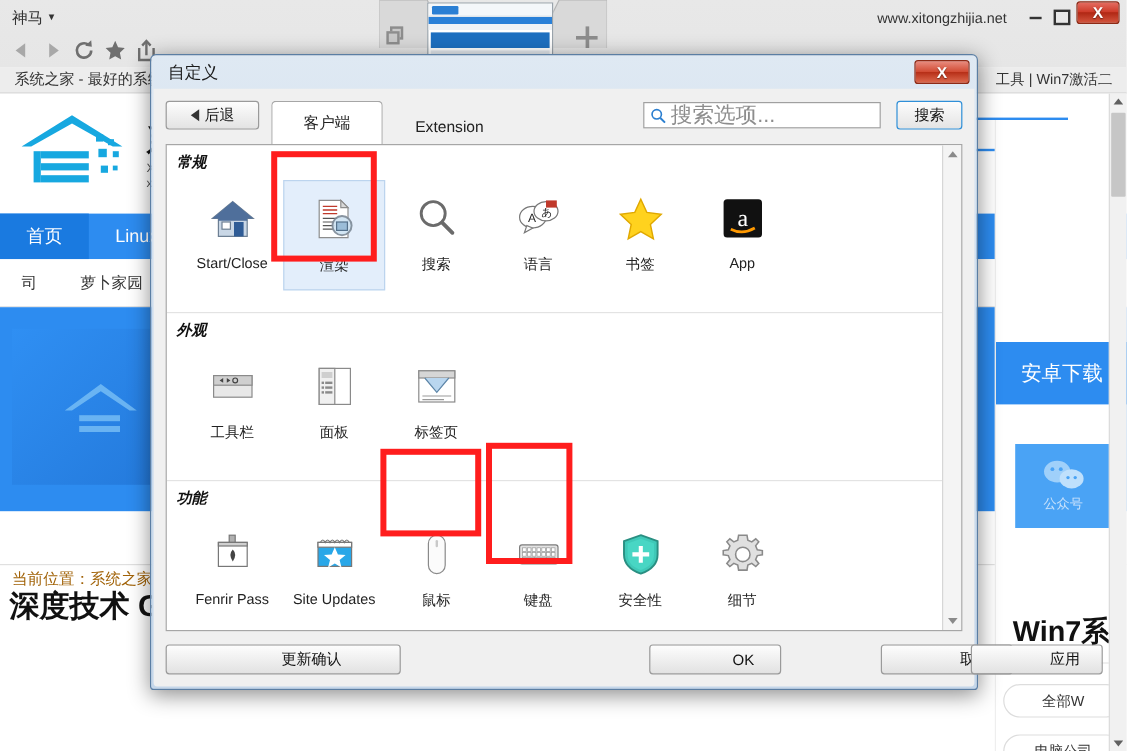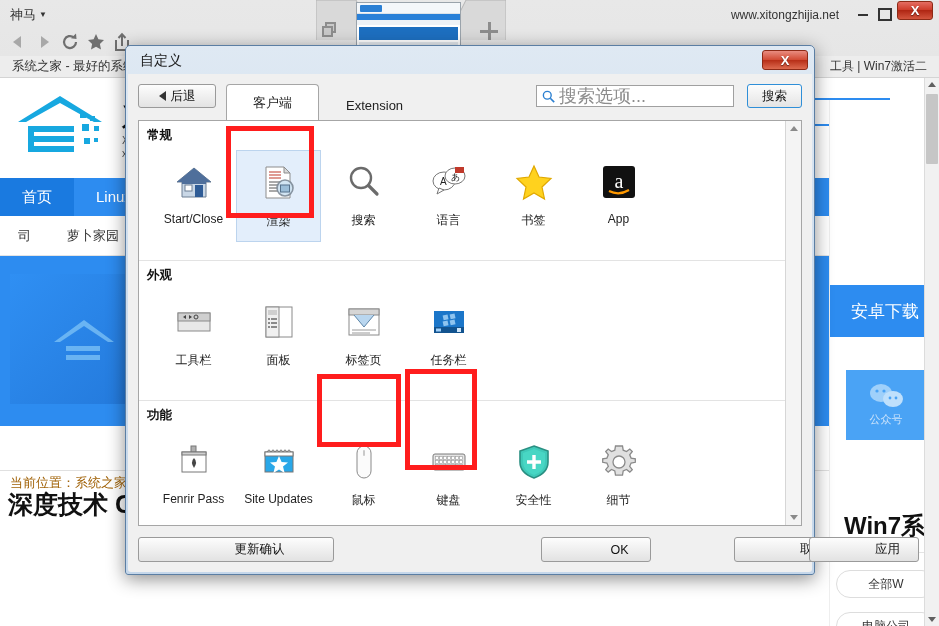--- a/index.html
+++ b/index.html
@@ -188,21 +188,21 @@
   }
   .panel-scroll{
     position:absolute;right:0;top:0;width:16px;height:100%;background:#f4f4f4;border-left:1px solid #d6d6d6;
   }
   .panel-scroll .arr{position:absolute;left:4px;width:0;height:0;border-left:4px solid transparent;border-right:4px solid transparent;}
   .panel-scroll .arr.up{top:5px;border-bottom:5px solid #8a8a8a;}
   .panel-scroll .arr.dn{bottom:5px;border-top:5px solid #8a8a8a;}
   .panel-inner{position:absolute;left:0;top:0;right:16px;bottom:0;overflow:hidden;}
 
   .section{position:relative;}
-  .sec-title{font-size:12.5px;font-weight:bold;color:#111;padding:6px 0 2px 8px;}
+  .sec-title{font-size:12.5px;font-weight:bold;color:#111;padding:6px 0 2px 8px;font-style:italic;}
   .sec-rule{height:1px;background:#e3e3e3;margin:8px 0 0 0;}
   .grid{display:flex;padding:4px 0 10px 12px;}
   .cell{
     width:85px;height:92px;display:flex;flex-direction:column;align-items:center;
     justify-content:flex-start;padding-top:12px;gap:10px;position:relative;
   }
   .cell.selected{background:#e3eefb;border:1px solid #bcd4ee;}
   .cell .lbl{font-size:12px;color:#222;}
   .cell .ico{width:40px;height:40px;display:flex;align-items:center;justify-content:center;}
   .cell .ico svg{display:block;}
@@ -533,37 +533,20 @@
                   <svg width="38" height="38" viewBox="0 0 38 38">
                     <rect x="4" y="6" width="30" height="26" fill="#fff" stroke="#8a8a8a"></rect>
                     <rect x="4" y="6" width="30" height="6" fill="#d6d6d6" stroke="#8a8a8a"></rect>
                     <path d="M9 12 L19 24 L29 12" fill="#b9d6ef" stroke="#5e86a8"></path>
                     <g stroke="#9a9a9a">
                         <path d="M7 27h24M7 30h18"></path>
                       </g>
                   </svg>
                 </span>
                 <span class="lbl">标签页</span>
-              </div>
-              <div class="cell">
-                <span class="ico">
-                  <svg width="38" height="38" viewBox="0 0 38 38">
-                    <rect x="4" y="8" width="30" height="22" fill="#1b76c9"></rect>
-                    <rect x="4" y="24" width="30" height="6" fill="#12538f"></rect>
-                    <g fill="#8fc4ef">
-                        <rect x="13" y="12" width="5" height="5" transform="rotate(-12 15 14)"></rect>
-                        <rect x="20" y="11" width="5" height="5" transform="rotate(-12 22 13)"></rect>
-                        <rect x="13" y="18" width="5" height="5" transform="rotate(-12 15 20)"></rect>
-                        <rect x="20" y="17" width="5" height="5" transform="rotate(-12 22 19)"></rect>
-                      </g>
-                    <rect x="6" y="25.5" width="5" height="3" fill="#9fd0fa"></rect>
-                    <rect x="27" y="25" width="4" height="4" fill="#cfe6fa"></rect>
-                  </svg>
-                </span>
-                <span class="lbl">任务栏</span>
               </div>
             </div>
             <div class="sec-rule"></div>
           </div>
 
           <div class="section">
             <div class="sec-title">功能</div>
             <div class="grid">
               <div class="cell">
                 <span class="ico">

